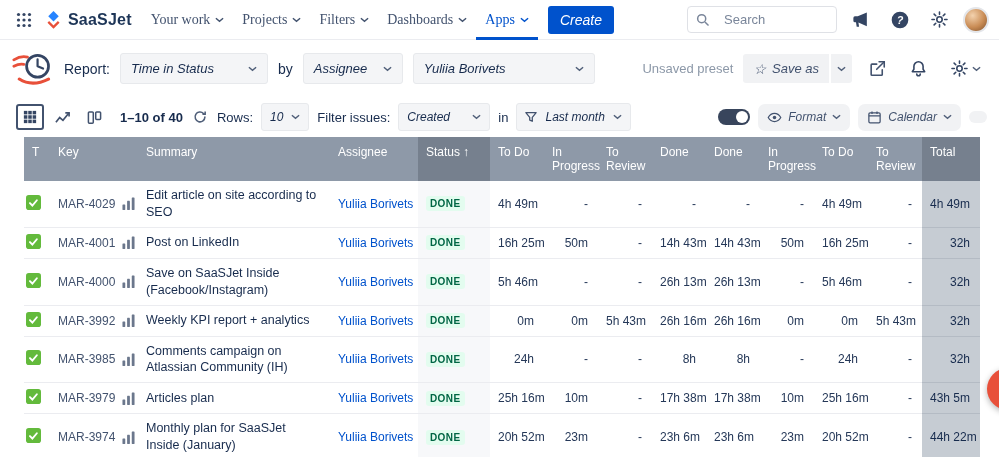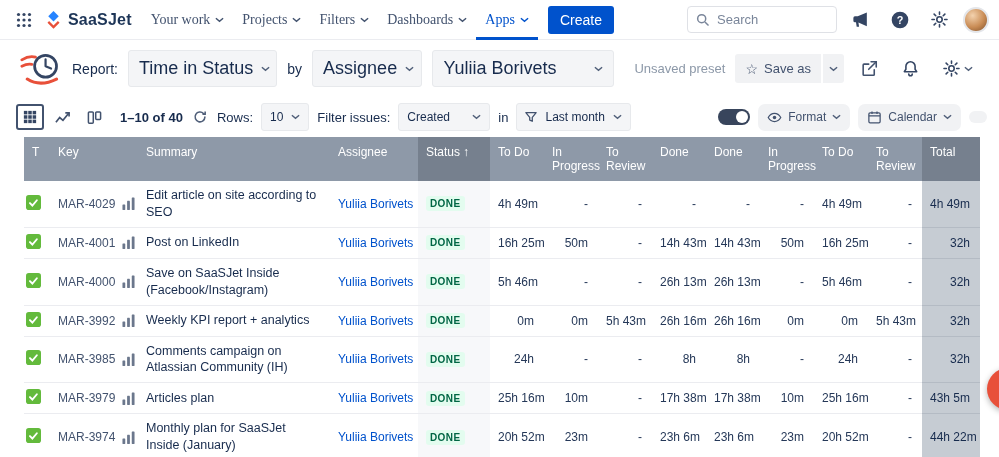--- a/index.html
+++ b/index.html
@@ -1,46 +1,46 @@
 <!DOCTYPE html>
 <html><head>
 <meta charset="utf-8">
 <style>
   * { box-sizing: border-box; margin: 0; padding: 0; }
   html,body { width: 999px; height: 457px; }
   body { font-family: "Liberation Sans", sans-serif; background: #fff; color: #172B4D; }
-  button { border: none; background: none; font-family: inherit; cursor: pointer; color: inherit; }
+  button { border: none; background: none; font-family: inherit; cursor: pointer; color: inherit; font-style: italic; }
   a { text-decoration: none; cursor: pointer; }
   .page { position: relative; width: 999px; height: 457px; overflow: hidden; background: #fff; }
   .chev { flex: 0 0 auto; }
 
   
   .topnav { height: 40px; display: flex; align-items: center; padding: 0 10px; gap: 2px; border-bottom: 1px solid #EBECF0; }
   .iconbtn { display: inline-flex; align-items: center; justify-content: center; padding: 4px 6px; border-radius: 3px; }
   .logo { display: flex; align-items: center; gap: 5px; padding: 0 8px 0 4px; }
   .logo-text { font-size: 16px; font-weight: 700; color: #1D3557; letter-spacing: .2px; }
   .navitems { display: flex; align-items: stretch; height: 40px; }
   .nav-item { display: flex; align-items: center; gap: 5px; padding: 0 9px; font-size: 14px; font-weight: 500; color: #42526E; font-family: Liberation Serif, serif; }
   .nav-item.active { color: #0052CC; box-shadow: inset 0 -3px 0 #0052CC; }
   .nav-item.active svg path { stroke: #0052CC; }
   .create-btn { background: #0052CC; color: #fff; font-size: 14px; font-weight: 500; padding: 6px 12px; border-radius: 3px; margin-left: 8px; white-space: nowrap; }
   .nav-right { margin-left: auto; display: flex; align-items: center; gap: 8px; }
-  .search-box { display: flex; align-items: center; gap: 7px; border: 1px solid #DFE1E6; border-radius: 4px; padding: 5px 8px; width: 150px; background: #fff; justify-content: space-between; }
+  .search-box { display: flex; align-items: center; gap: 14px; border: 1px solid #DFE1E6; border-radius: 4px; padding: 5px 8px; width: 150px; background: #fff; justify-content: space-between; }
   .search-box input { border: none; outline: none; font-size: 13px; width: 100%; color: #172B4D; font-family: inherit; }
   .search-box input::placeholder { color: #7A869A; }
   .avatar { width: 26px; height: 26px; border-radius: 50%; border: 2px solid #E4E6EA;
             background: radial-gradient(circle at 35% 30%, #f3d2ae, #c98c55 55%, #7d4f2a); }
 
   
-  .toolbar { height: 57px; display: flex; align-items: center; gap: 10px; padding: 0 20px; }
+  .toolbar { height: 57px; display: flex; align-items: center; gap: 10px; padding: 0 12px; }
   .label { font-size: 14px; color: #172B4D; white-space: nowrap; }
   .muted { font-size: 13px; color: #8C98A8; white-space: nowrap; }
   .select { display: inline-flex; align-items: center; justify-content: space-between; gap: 8px;
             background: #F4F5F7; border: 1px solid #E7E9EC; border-radius: 3px;
-            padding: 7px 10px; font-size: 18px; color: #172B4D; white-space: nowrap; }
+            padding: 7px 10px; font-size: 13px; color: #172B4D; white-space: nowrap; }
   .w-report { min-width: 148px; } .w-group { min-width: 100px; } .w-assignee { min-width: 182px; }
   .spacer { flex: 1 1 auto; }
   .btn { display: inline-flex; align-items: center; gap: 6px; background: #F1F2F4; border-radius: 7px;
          padding: 7px 10px; font-size: 13px; font-weight: 500; color: #42526E; white-space: nowrap; }
   .split { display: inline-flex; gap: 2px; }
   .split .btn:first-child { border-radius: 3px 0 0 3px; }
   .split .chevbtn { border-radius: 0 3px 3px 0; padding: 7px 6px; background: #F1F2F4; display: inline-flex; align-items: center; }
   .star { font-size: 14px; line-height: 1; color: #42526E; }
   .gearchev { gap: 3px; }
 

